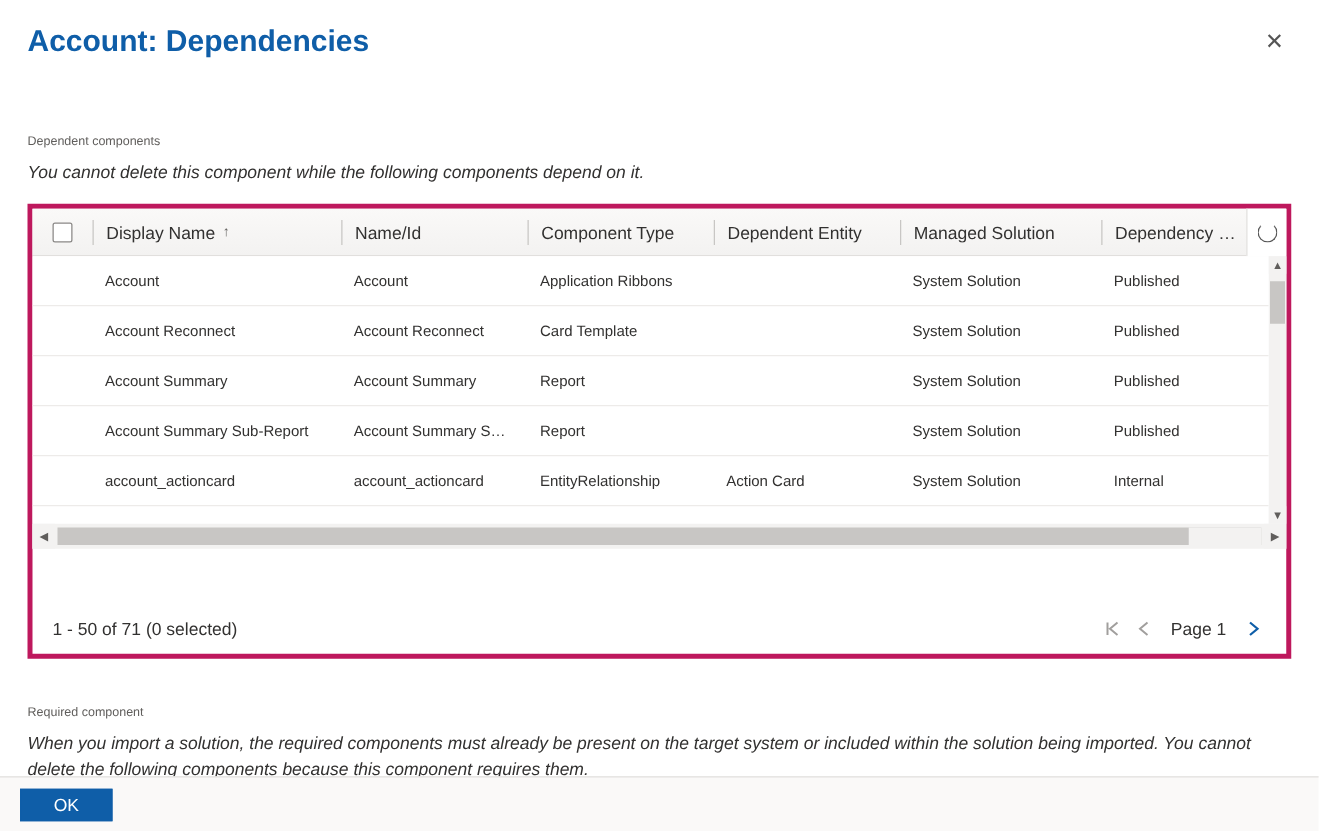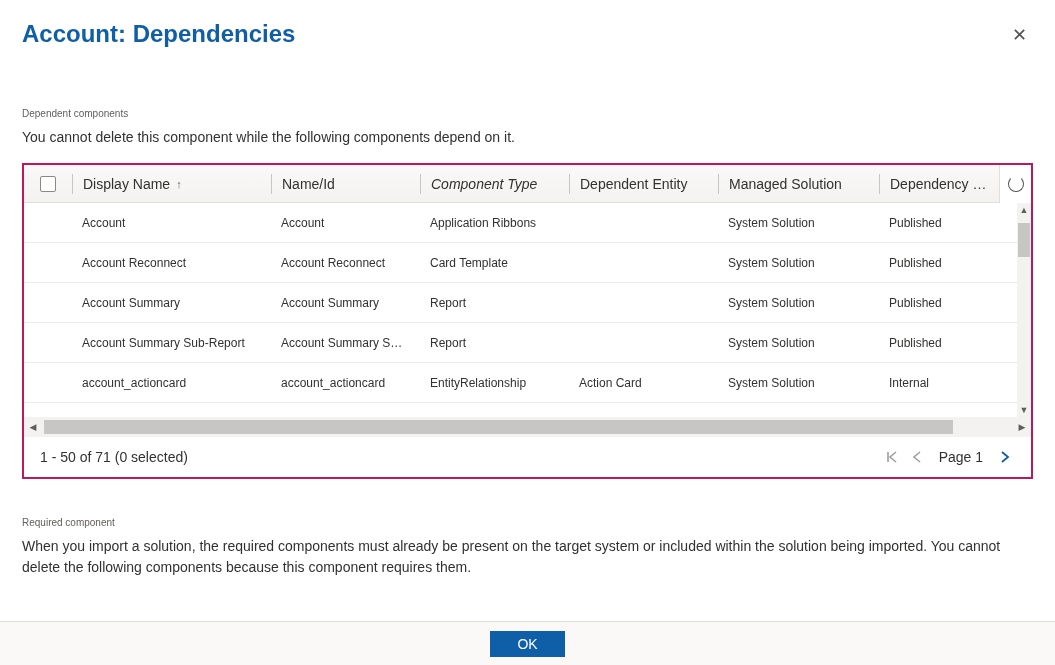--- a/index.html
+++ b/index.html
@@ -10,21 +10,21 @@
       color: #323130;
       background: #fff;
       width: 1055px;
       height: 665px;
       overflow: hidden;
       position: relative;
     }
     .dialog-header {
       display: flex;
       justify-content: space-between;
-      align-items: flex-end;
+      align-items: flex-start;
       padding: 20px 22px 0 22px;
     }
     .dialog-title {
       font-size: 24px;
       font-weight: 600;
       color: #0f5ea8;
       margin: 0;
     }
     .close-btn {
       font-size: 18px;
@@ -43,23 +43,24 @@
       font-size: 10px;
       color: #605e5c;
       margin: 0 0 8px 0;
       font-weight: 400;
     }
     .section-desc {
       font-size: 14px;
       color: #323130;
       margin: 0 0 16px 0;
       line-height: 1.45;
+      font-style: italic;
     }
     .grid-wrapper {
-      border: 2px solid #be185d;
+      border: 4px solid #be185d;
     }
     .grid-header {
       display: flex;
       align-items: center;
       height: 38px;
       background: linear-gradient(#faf9f8, #f3f2f1);
       border-bottom: 1px solid #e1dfdd;
       font-size: 14px;
       color: #323130;
       position: relative;
@@ -89,21 +90,21 @@
       flex-shrink: 0;
     }
     .col-sep {
       width: 1px;
       height: 20px;
       background: #c8c6c4;
       flex-shrink: 0;
     }
     .col-display { width: 198px; }
     .col-name    { width: 148px; align-items: flex-end; }
-    .col-type    { width: 148px; font-style: italic; }
+    .col-type    { width: 148px; }
     .col-entity  { width: 148px; }
     .col-managed { width: 160px; }
     .col-dep     { width: 110px; }
     .sort-arrow {
       margin-left: 6px;
       font-size: 11px;
       color: #605e5c;
     }
     .refresh-cell {
       position: absolute;
@@ -217,20 +218,21 @@
       background: #f3f2f1;
     }
     .grid-footer {
       display: flex;
       align-items: center;
       justify-content: space-between;
       height: 40px;
       padding: 0 16px;
       font-size: 14px;
       color: #323130;
+      margin-top: 44px;
     }
     .pager {
       display: flex;
       align-items: center;
       gap: 4px;
     }
     .pager-btn {
       background: none;
       border: none;
       padding: 2px 4px;
@@ -244,21 +246,21 @@
       color: #323130;
     }
     .dialog-footer {
       position: absolute;
       left: 0; right: 0; bottom: 0;
       height: 44px;
       border-top: 1px solid #e1dfdd;
       background: #faf9f8;
       display: flex;
       align-items: center;
-      justify-content: center;
+      justify-content: flex-start;
       padding: 0 16px;
     }
     .ok-btn {
       background: #0f5ea8;
       color: #fff;
       border: 1px solid #0f5ea8;
       padding: 4px 26px;
       font-size: 14px;
       cursor: pointer;
     }

